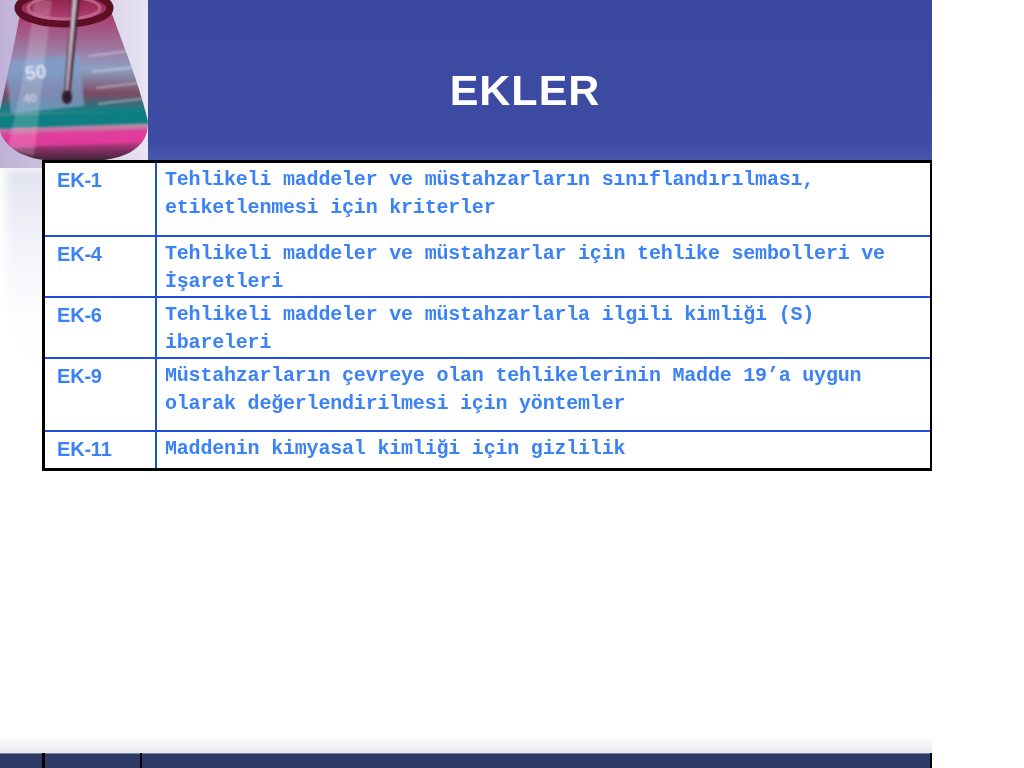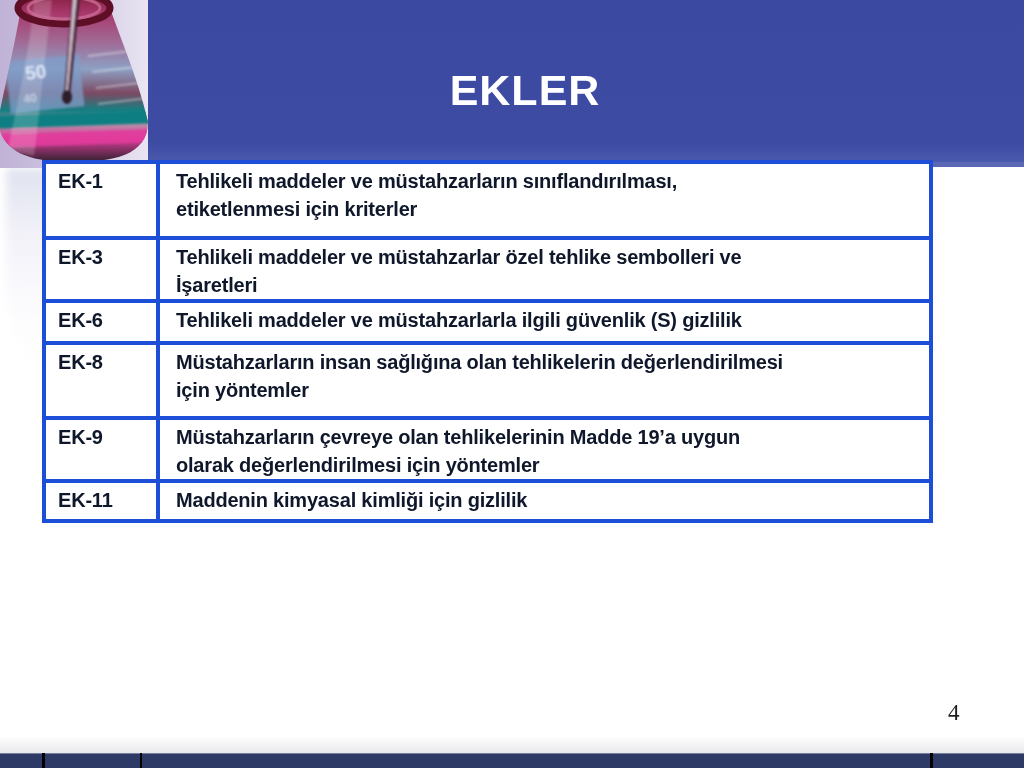--- a/index.html
+++ b/index.html
@@ -6,21 +6,21 @@
     margin: 0;
     padding: 0;
     width: 1024px;
     height: 768px;
     font-family: "Liberation Sans", sans-serif;
     background: #ffffff;
     overflow: hidden;
   }
   .slide {
     position: relative;
-    width: 1024px;
+    width: 932px;
     height: 768px;
     background: #ffffff;
     overflow: hidden;
   }
 
   
   .flask-photo {
     position: absolute;
     left: 0; top: 0;
     width: 148px; height: 168px;
@@ -67,32 +67,32 @@
   table.ekler {
     position: absolute;
     left: 42px; top: 160px;
     width: 891px;
     border-collapse: collapse;
     background: #ffffff;
     table-layout: fixed;
     z-index: 10;
   }
   table.ekler td {
-    border: 4px solid #1d4ed8;
+    border: 2px solid #1d4ed8;
     vertical-align: top;
     font-weight: bold;
     font-size: 20px;
     line-height: 28px;
-    color: #0f172a;
+    color: #3b82f6;
     letter-spacing: -0.2px;
     overflow: hidden;
   }
   table.ekler { border: 3px solid #000000; }
   td.code { width: 96px; padding: 3px 2px 0 12px; }
-  td.desc { padding: 3px 6px 0 16px; white-space: pre-line; }
+  td.desc { padding: 3px 6px 0 8px; white-space: pre-line; font-family: Liberation Mono, monospace; }
 
   table.ekler tr:nth-child(1)  td { height: 69px; }
   table.ekler tr:nth-child(2)  td { height: 33px; }
   table.ekler tr:nth-child(3)  td { height: 35px; }
   table.ekler tr:nth-child(4)  td { height: 68px; }
   table.ekler tr:nth-child(5)  td { height: 33px; }
   table.ekler tr:nth-child(6)  td { height: 33px; margin-top: 24px; }
   table.ekler tr:nth-child(7)  td { height: 33px; }
   table.ekler tr:nth-child(8)  td { height: 67px; }
   table.ekler tr:nth-child(9)  td { height: 67px; }
@@ -213,37 +213,32 @@
     <tbody>
     <tr>
       <td class="code">EK-1</td>
       <td class="desc">Tehlikeli maddeler ve müstahzarların sınıflandırılması,
 etiketlenmesi için kriterler</td>
     </tr>
 
 
 
     <tr>
-      <td class="code">EK-3</td>
-      <td class="desc">Tehlikeli maddeler ve müstahzarlar özel tehlike sembolleri ve
+      <td class="code">EK-4</td>
+      <td class="desc">Tehlikeli maddeler ve müstahzarlar için tehlike sembolleri ve
 İşaretleri</td>
     </tr>
 
 
     <tr>
       <td class="code">EK-6</td>
-      <td class="desc">Tehlikeli maddeler ve müstahzarlarla ilgili güvenlik (S) gizlilik</td>
-    </tr>
-
-
-    <tr>
-      <td class="code">EK-8</td>
-      <td class="desc">Müstahzarların insan sağlığına olan tehlikelerin değerlendirilmesi
-için yöntemler</td>
-    </tr>
+      <td class="desc">Tehlikeli maddeler ve müstahzarlarla ilgili kimliği (S) ibareleri</td>
+    </tr>
+
+
 
     <tr>
       <td class="code">EK-9</td>
       <td class="desc">Müstahzarların çevreye olan tehlikelerinin Madde 19’a uygun
 olarak değerlendirilmesi için yöntemler</td>
     </tr>
 
 
     <tr>
       <td class="code">EK-11</td>

